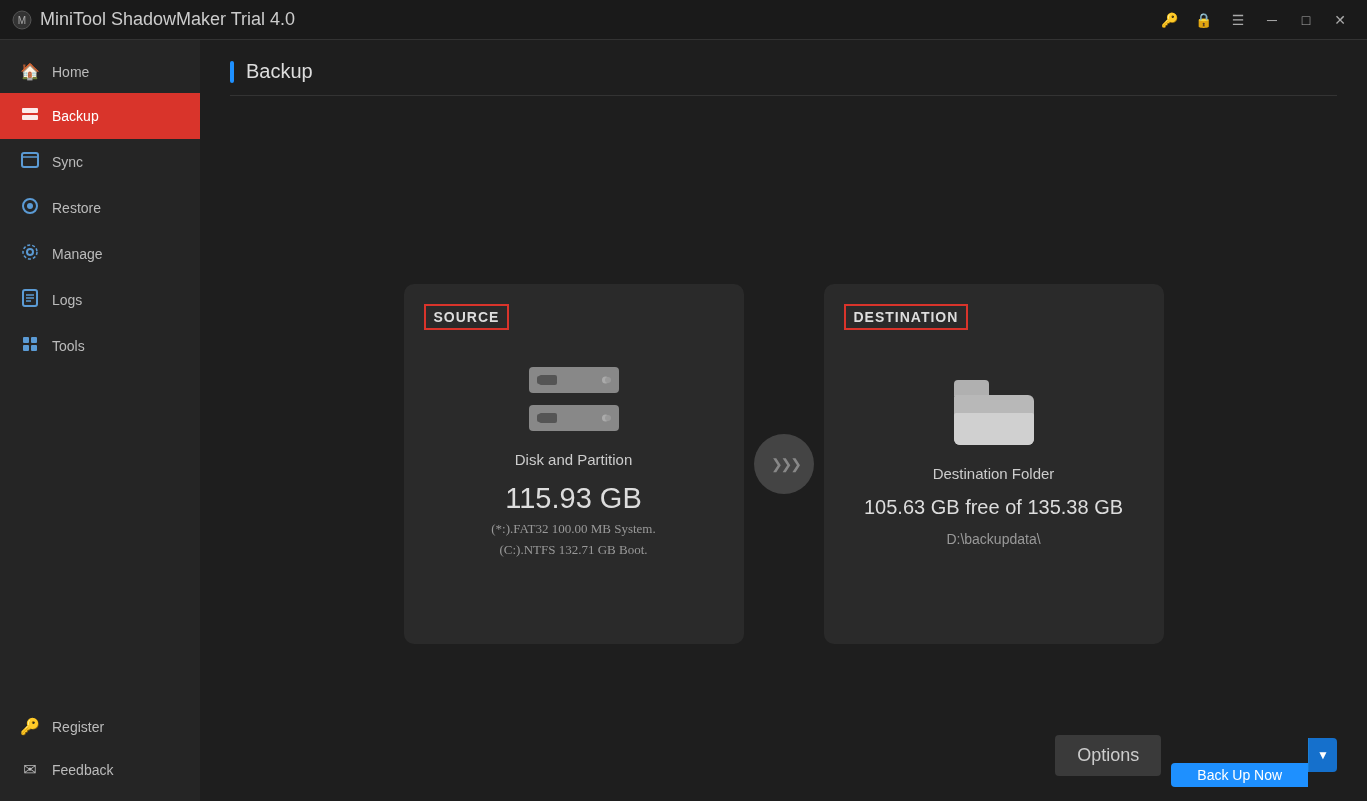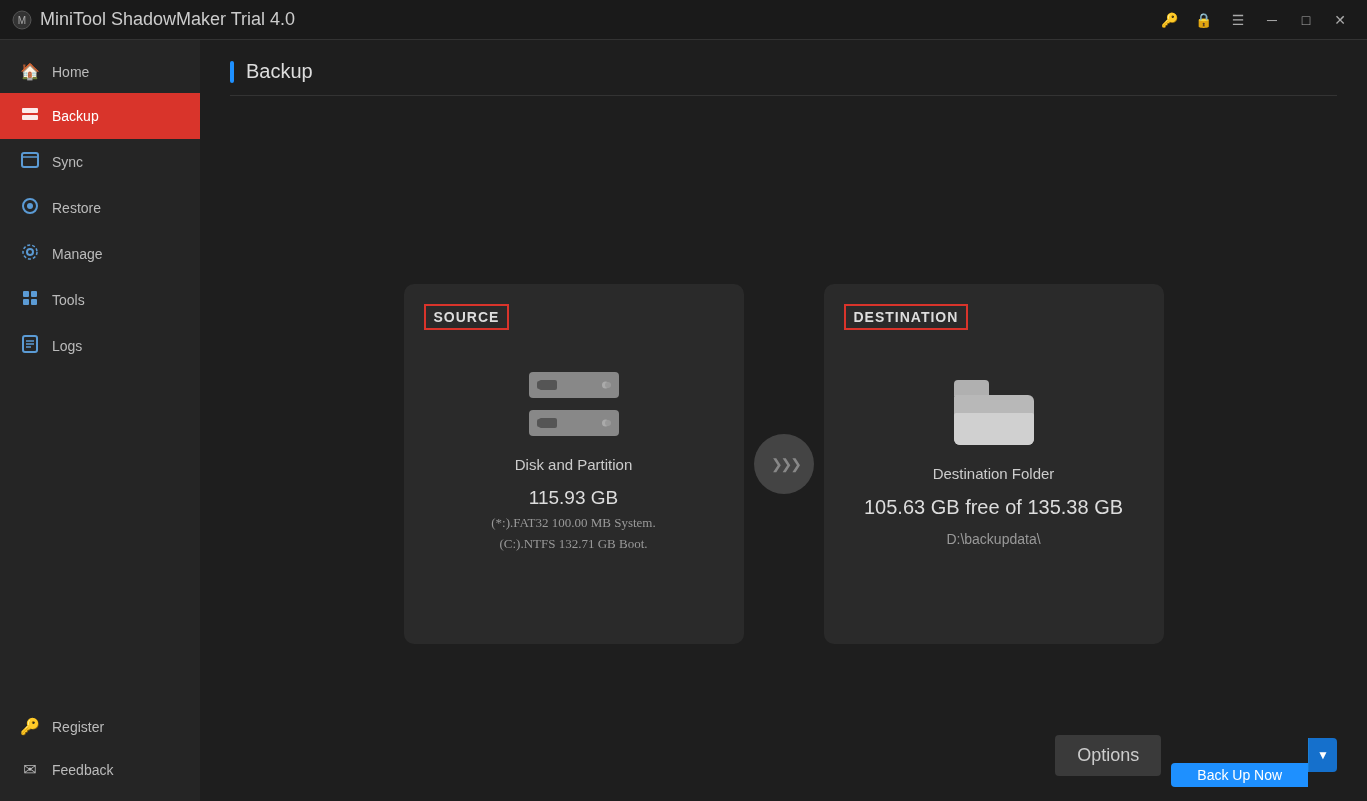--- a/index.html
+++ b/index.html
@@ -198,21 +198,21 @@
       height: 55px;
     }
 
     .card-type {
       color: #ccc;
       font-size: 15px;
       margin-bottom: 14px;
     }
     .card-size {
       color: #ddd;
-      font-size: 19px;
+      font-size: 29px;
       font-weight: 500;
       margin-bottom: 4px;
     }
     .card-detail {
       color: #999;
       font-size: 13px;
       line-height: 1.6;
       font-family: Liberation Serif, serif;
     }
 
@@ -357,38 +357,38 @@
         <svg width="18" height="18" viewBox="0 0 18 18" fill="none">
           <circle cx="9" cy="9" r="3" stroke="#5b9bd5" stroke-width="2" fill="none"></circle>
           <circle cx="9" cy="9" r="7" stroke="#5b9bd5" stroke-width="1.5" fill="none" stroke-dasharray="3 2"></circle>
         </svg>
       </span>
       <span>Manage</span>
     </div>
     <div class="nav-item">
       <span class="nav-icon">
         <svg width="18" height="18" viewBox="0 0 18 18" fill="none">
+          <rect x="2" y="1" width="14" height="16" rx="2" stroke="#5b9bd5" stroke-width="2" fill="none"></rect>
+          <line x1="5" y1="6" x2="13" y2="6" stroke="#5b9bd5" stroke-width="1.5"></line>
+          <line x1="5" y1="9" x2="13" y2="9" stroke="#5b9bd5" stroke-width="1.5"></line>
+          <line x1="5" y1="12" x2="10" y2="12" stroke="#5b9bd5" stroke-width="1.5"></line>
+        </svg>
+      </span>
+      <span>Logs</span>
+    </div>
+    <div class="nav-item">
+      <span class="nav-icon">
+        <svg width="18" height="18" viewBox="0 0 18 18" fill="none">
           <rect x="2" y="2" width="6" height="6" rx="1" fill="#5b9bd5"></rect>
           <rect x="10" y="2" width="6" height="6" rx="1" fill="#5b9bd5"></rect>
           <rect x="2" y="10" width="6" height="6" rx="1" fill="#5b9bd5"></rect>
           <rect x="10" y="10" width="6" height="6" rx="1" fill="#5b9bd5"></rect>
         </svg>
       </span>
       <span>Tools</span>
-    </div>
-    <div class="nav-item">
-      <span class="nav-icon">
-        <svg width="18" height="18" viewBox="0 0 18 18" fill="none">
-          <rect x="2" y="1" width="14" height="16" rx="2" stroke="#5b9bd5" stroke-width="2" fill="none"></rect>
-          <line x1="5" y1="6" x2="13" y2="6" stroke="#5b9bd5" stroke-width="1.5"></line>
-          <line x1="5" y1="9" x2="13" y2="9" stroke="#5b9bd5" stroke-width="1.5"></line>
-          <line x1="5" y1="12" x2="10" y2="12" stroke="#5b9bd5" stroke-width="1.5"></line>
-        </svg>
-      </span>
-      <span>Logs</span>
     </div>
 
     <div class="sidebar-bottom">
       <div class="nav-item">
         <span class="nav-icon">🔑</span>
         <span>Register</span>
       </div>
       <div class="nav-item">
         <span class="nav-icon">✉</span>
         <span>Feedback</span>

